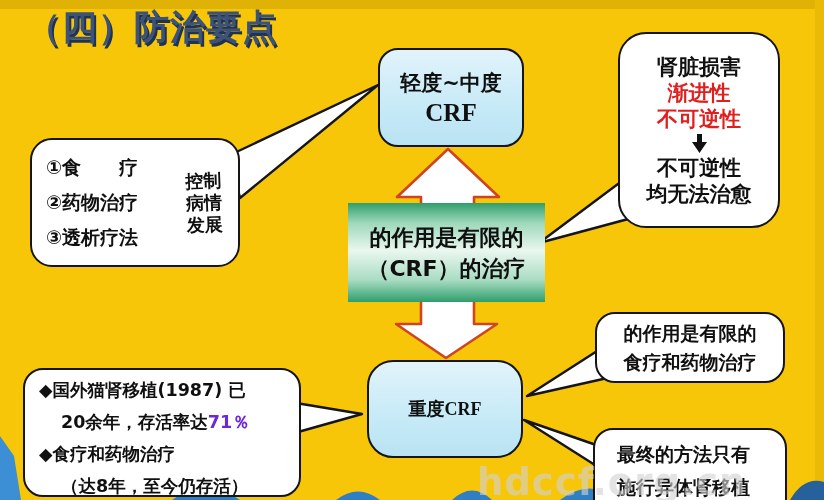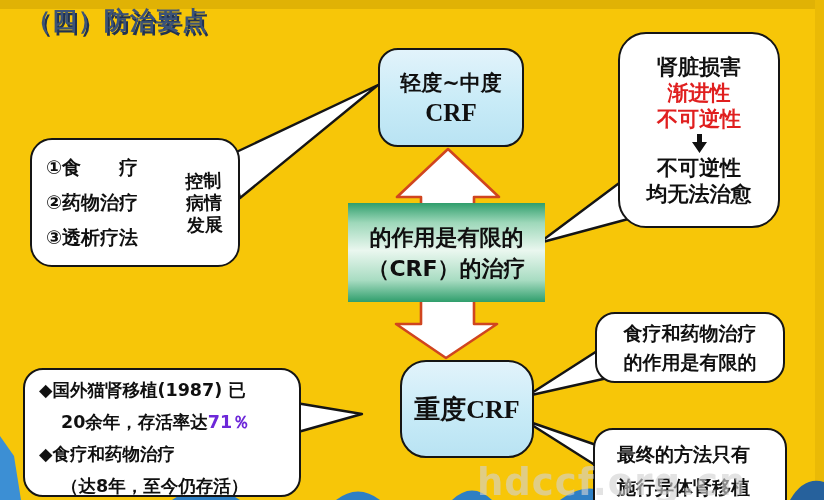--- a/index.html
+++ b/index.html
@@ -6,21 +6,21 @@
   #slide{
     position:relative;width:824px;height:500px;overflow:hidden;
     background:#f7c608;
     font-family:"DejaVu Sans","Liberation Sans",sans-serif;
   }
   #top-band{position:absolute;left:0;top:0;width:824px;height:9px;background:#e0b205;}
   #right-band{position:absolute;right:0;top:0;width:9px;height:500px;background:#eaba06;}
 
   #title{
     position:absolute;left:26px;top:4px;
-    font-size:25px;font-weight:bold;color:#3c5377;
+    font-size:35px;font-weight:bold;color:#3c5377;
     text-shadow:2px 3px 0 #203252;letter-spacing:1px;white-space:nowrap;
   }
 
   svg.layer{position:absolute;left:0;top:0;z-index:1;}
 
   .box,.bubble{position:absolute;z-index:2;box-sizing:border-box;}
 
   .blue-box{
     background:linear-gradient(180deg,#e2f3fb 0%,#c8ebf7 55%,#b9e3f3 100%);
     border:2.5px solid #151515;border-radius:20px;
@@ -30,21 +30,21 @@
   #mild-box{left:378px;top:48px;width:146px;height:99px;font-size:21px;line-height:30px;}
   #mild-box .crf{font-family:"Liberation Serif",serif;font-size:25px;}
 
   #center-box{
     left:348px;top:203px;width:197px;height:99px;
     background:linear-gradient(180deg,#2f9e6c 0%,#9ed8ba 20%,#eaf7ef 48%,#a8dcc2 78%,#2f9e6c 100%);
     display:flex;flex-direction:column;align-items:center;justify-content:center;
     font-size:22px;font-weight:bold;color:#101010;text-align:center;line-height:31px;
   }
 
-  #severe-box{left:367px;top:360px;width:134px;height:98px;font-size:26px;border-radius:26px;margin-left:33px;}
+  #severe-box{left:367px;top:360px;width:156px;height:98px;font-size:18px;border-radius:26px;}
   #severe-box .crf{display:inline;font-family:"Liberation Serif",serif;}
 
   .bubble{
     background:#ffffff;border:2.5px solid #151515;
     color:#101010;font-weight:bold;
   }
   #bubble-treatments{left:30px;top:138px;width:210px;height:129px;border-radius:22px;
     display:flex;align-items:center;padding:6px 10px 6px 14px;gap:22px;}
   #bubble-treatments .col1{font-size:19px;line-height:35px;white-space:nowrap;}
   #bubble-treatments .col2{font-size:18px;line-height:22px;margin-left:auto;margin-right:6px;transform:rotate(-2deg);}
@@ -139,22 +139,22 @@
   </div>
 
   <div class="bubble" id="bubble-stats">
     <div>◆国外猫肾移植(1987) 已</div>
     <div class="indent"><span>20余年，存活率达</span><span class="magenta-text">71％</span></div>
     <div>◆食疗和药物治疗</div>
     <div class="indent">（达8年，至今仍存活）</div>
   </div>
 
   <div class="bubble" id="bubble-limited">
+    <div>的作用是有限的</div>
     <div>食疗和药物治疗</div>
-    <div>的作用是有限的</div>
   </div>
 
   <div class="bubble" id="bubble-final">
     <div>最终的方法只有</div>
     <div>施行异体肾移植</div>
   </div>
 
   <div id="watermark">hdccf.org.cn</div>
 </div>
 

